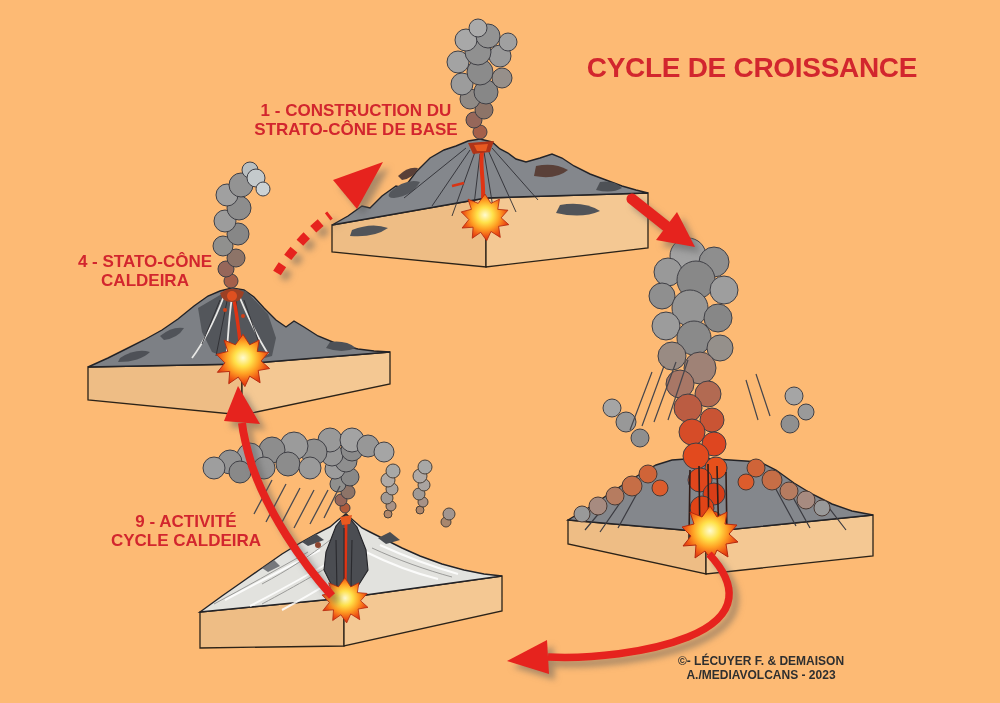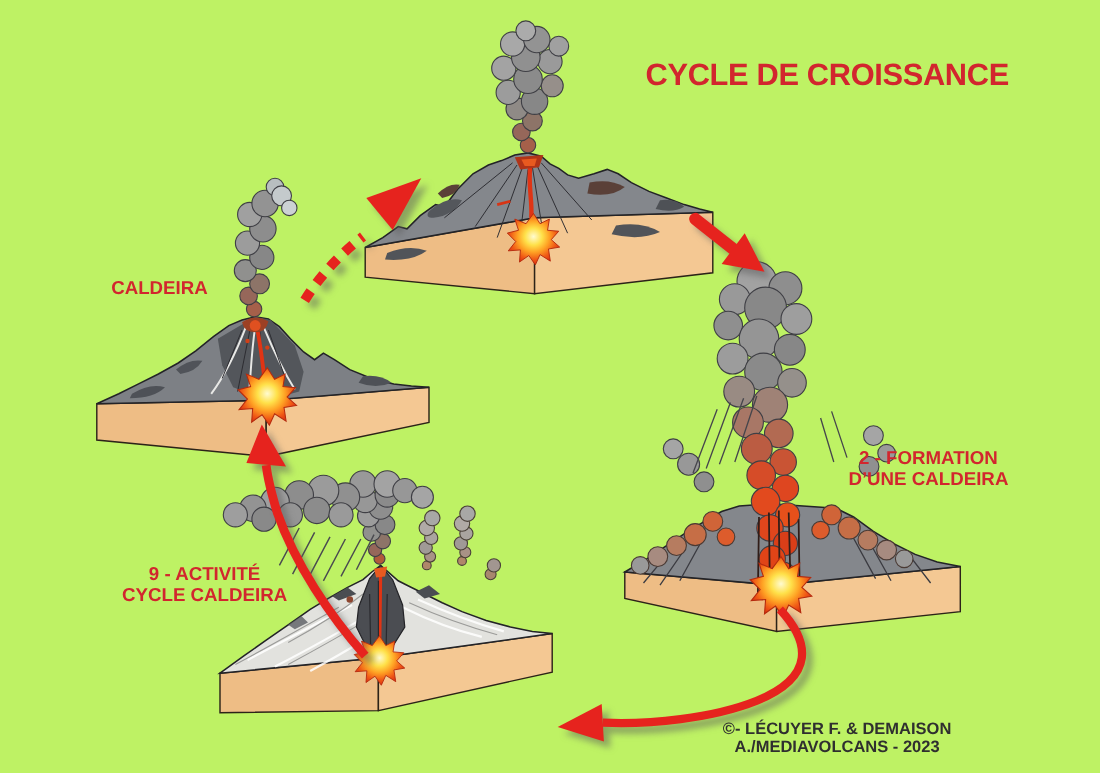--- a/index.html
+++ b/index.html
@@ -1,36 +1,36 @@
 <!DOCTYPE html>
 <html style="--label-red: #d2262e; --arrow-red: #e6231e; --credit-grey: #2f2f2f; --platform-tan: #f4c893; --platform-tan-shaded: #eebd85; --terrain-grey: #84878c; --caldera-light: #e2e2de; --magma-yellow: #ffe14a; --magma-orange: #ffa224; --lava-red: #e03414; --smoke-grey: #939393;"><head>
 <meta charset="utf-8">
 <style>
   html,body{margin:0;padding:0;background:#ffffff;}
   .canvas{
-    position:relative;width:1000px;height:703px;background:#bef264;
+    position:relative;width:1000px;height:703px;background:#fdba74;
     font-family:"Liberation Sans",sans-serif;overflow:hidden;
   }
   .artwork{position:absolute;left:0;top:0;}
   .diagram-title{
     position:absolute;left:577px;top:50px;width:350px;text-align:center;
     color:var(--label-red,#d2262e);font-weight:bold;font-size:28px;
     line-height:1.30;letter-spacing:-0.3px;
   }
   .stage-label{
     position:absolute;text-align:center;color:var(--label-red,#d2262e);
     font-weight:bold;font-size:17px;line-height:1.14;
   }
   .label-1{left:246px;top:101px;width:220px;}
   .label-2{left:764px;top:407px;width:160px;}
   .label-3{left:106px;top:512px;width:160px;}
   .label-4{left:65px;top:252px;width:160px;}
   .credit{
     position:absolute;left:636px;top:654px;width:250px;text-align:center;
-    color:var(--credit-grey,#2f2f2f);font-size:15px;font-weight:bold;
+    color:var(--credit-grey,#2f2f2f);font-size:12px;font-weight:bold;
   }
   .arrow{filter:drop-shadow(6px 6px 3px rgba(90,90,90,0.5));}
   .arrow-line{stroke:var(--arrow-red,#e6231e);fill:none;}
   .arrow-head{fill:var(--arrow-red,#e6231e);stroke:none;}
 </style>
 </head>
 <body>
 
 <div class="canvas">
 
@@ -256,30 +256,31 @@
       <path class="arrow-line" d="M277,273 C290,252 308,232 330,215" stroke-width="9" stroke-dasharray="10 9"></path>
       <polygon class="arrow-head" points="383,162 357,209 333,180"></polygon>
     </g>
   </g>
 </svg>
 
 <div class="diagram-title">
   <div>CYCLE DE CROISSANCE</div>
 </div>
 
-
-<div class="stage-label label-2">
-  <div>2 - FORMATION</div>
-  <div>D’UNE CALDEIRA</div>
-</div>
+<div class="stage-label label-1">
+  <div>1 - CONSTRUCTION DU</div>
+  <div>STRATO-CÔNE DE BASE</div>
+</div>
+
 
 <div class="stage-label label-3">
   <div>9 - ACTIVITÉ</div>
   <div>CYCLE CALDEIRA</div>
 </div>
 
 <div class="stage-label label-4">
+  <div>4 - STATO-CÔNE</div>
   <div>CALDEIRA</div>
 </div>
 
 <div class="credit">©- LÉCUYER F. &amp; DEMAISON A./MEDIAVOLCANS - 2023</div>
 
 </div>
 
 </body></html>

